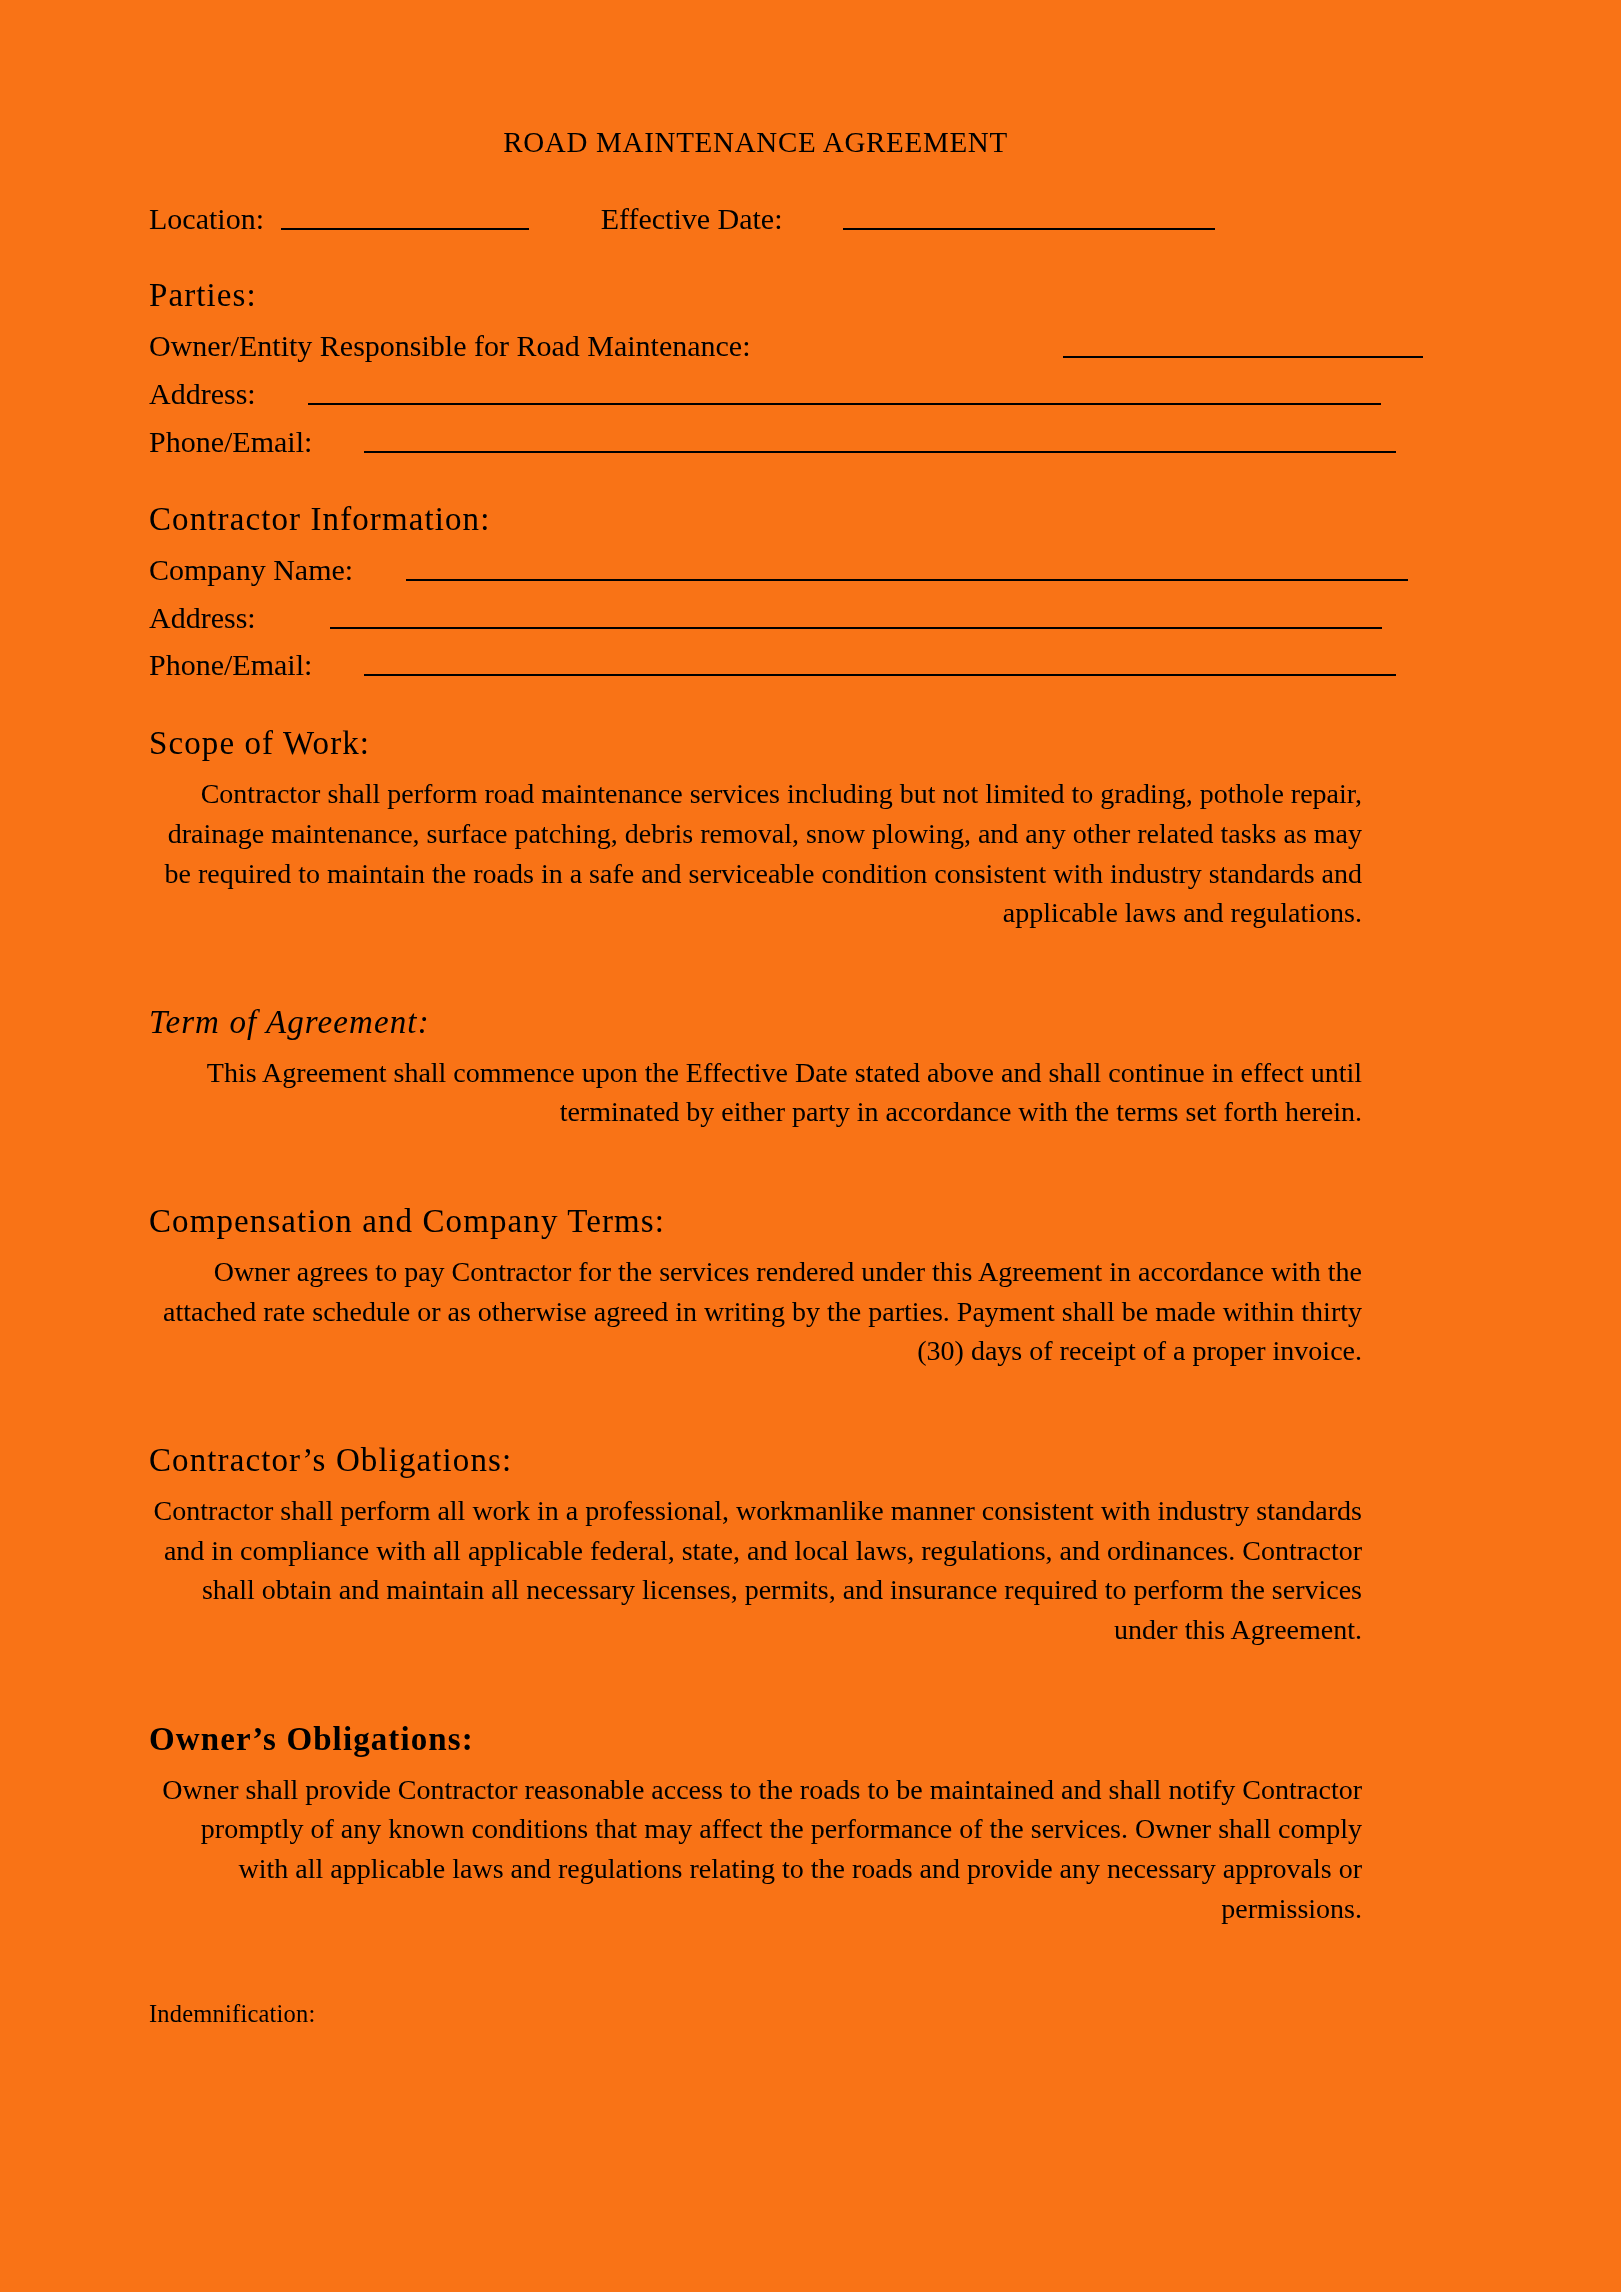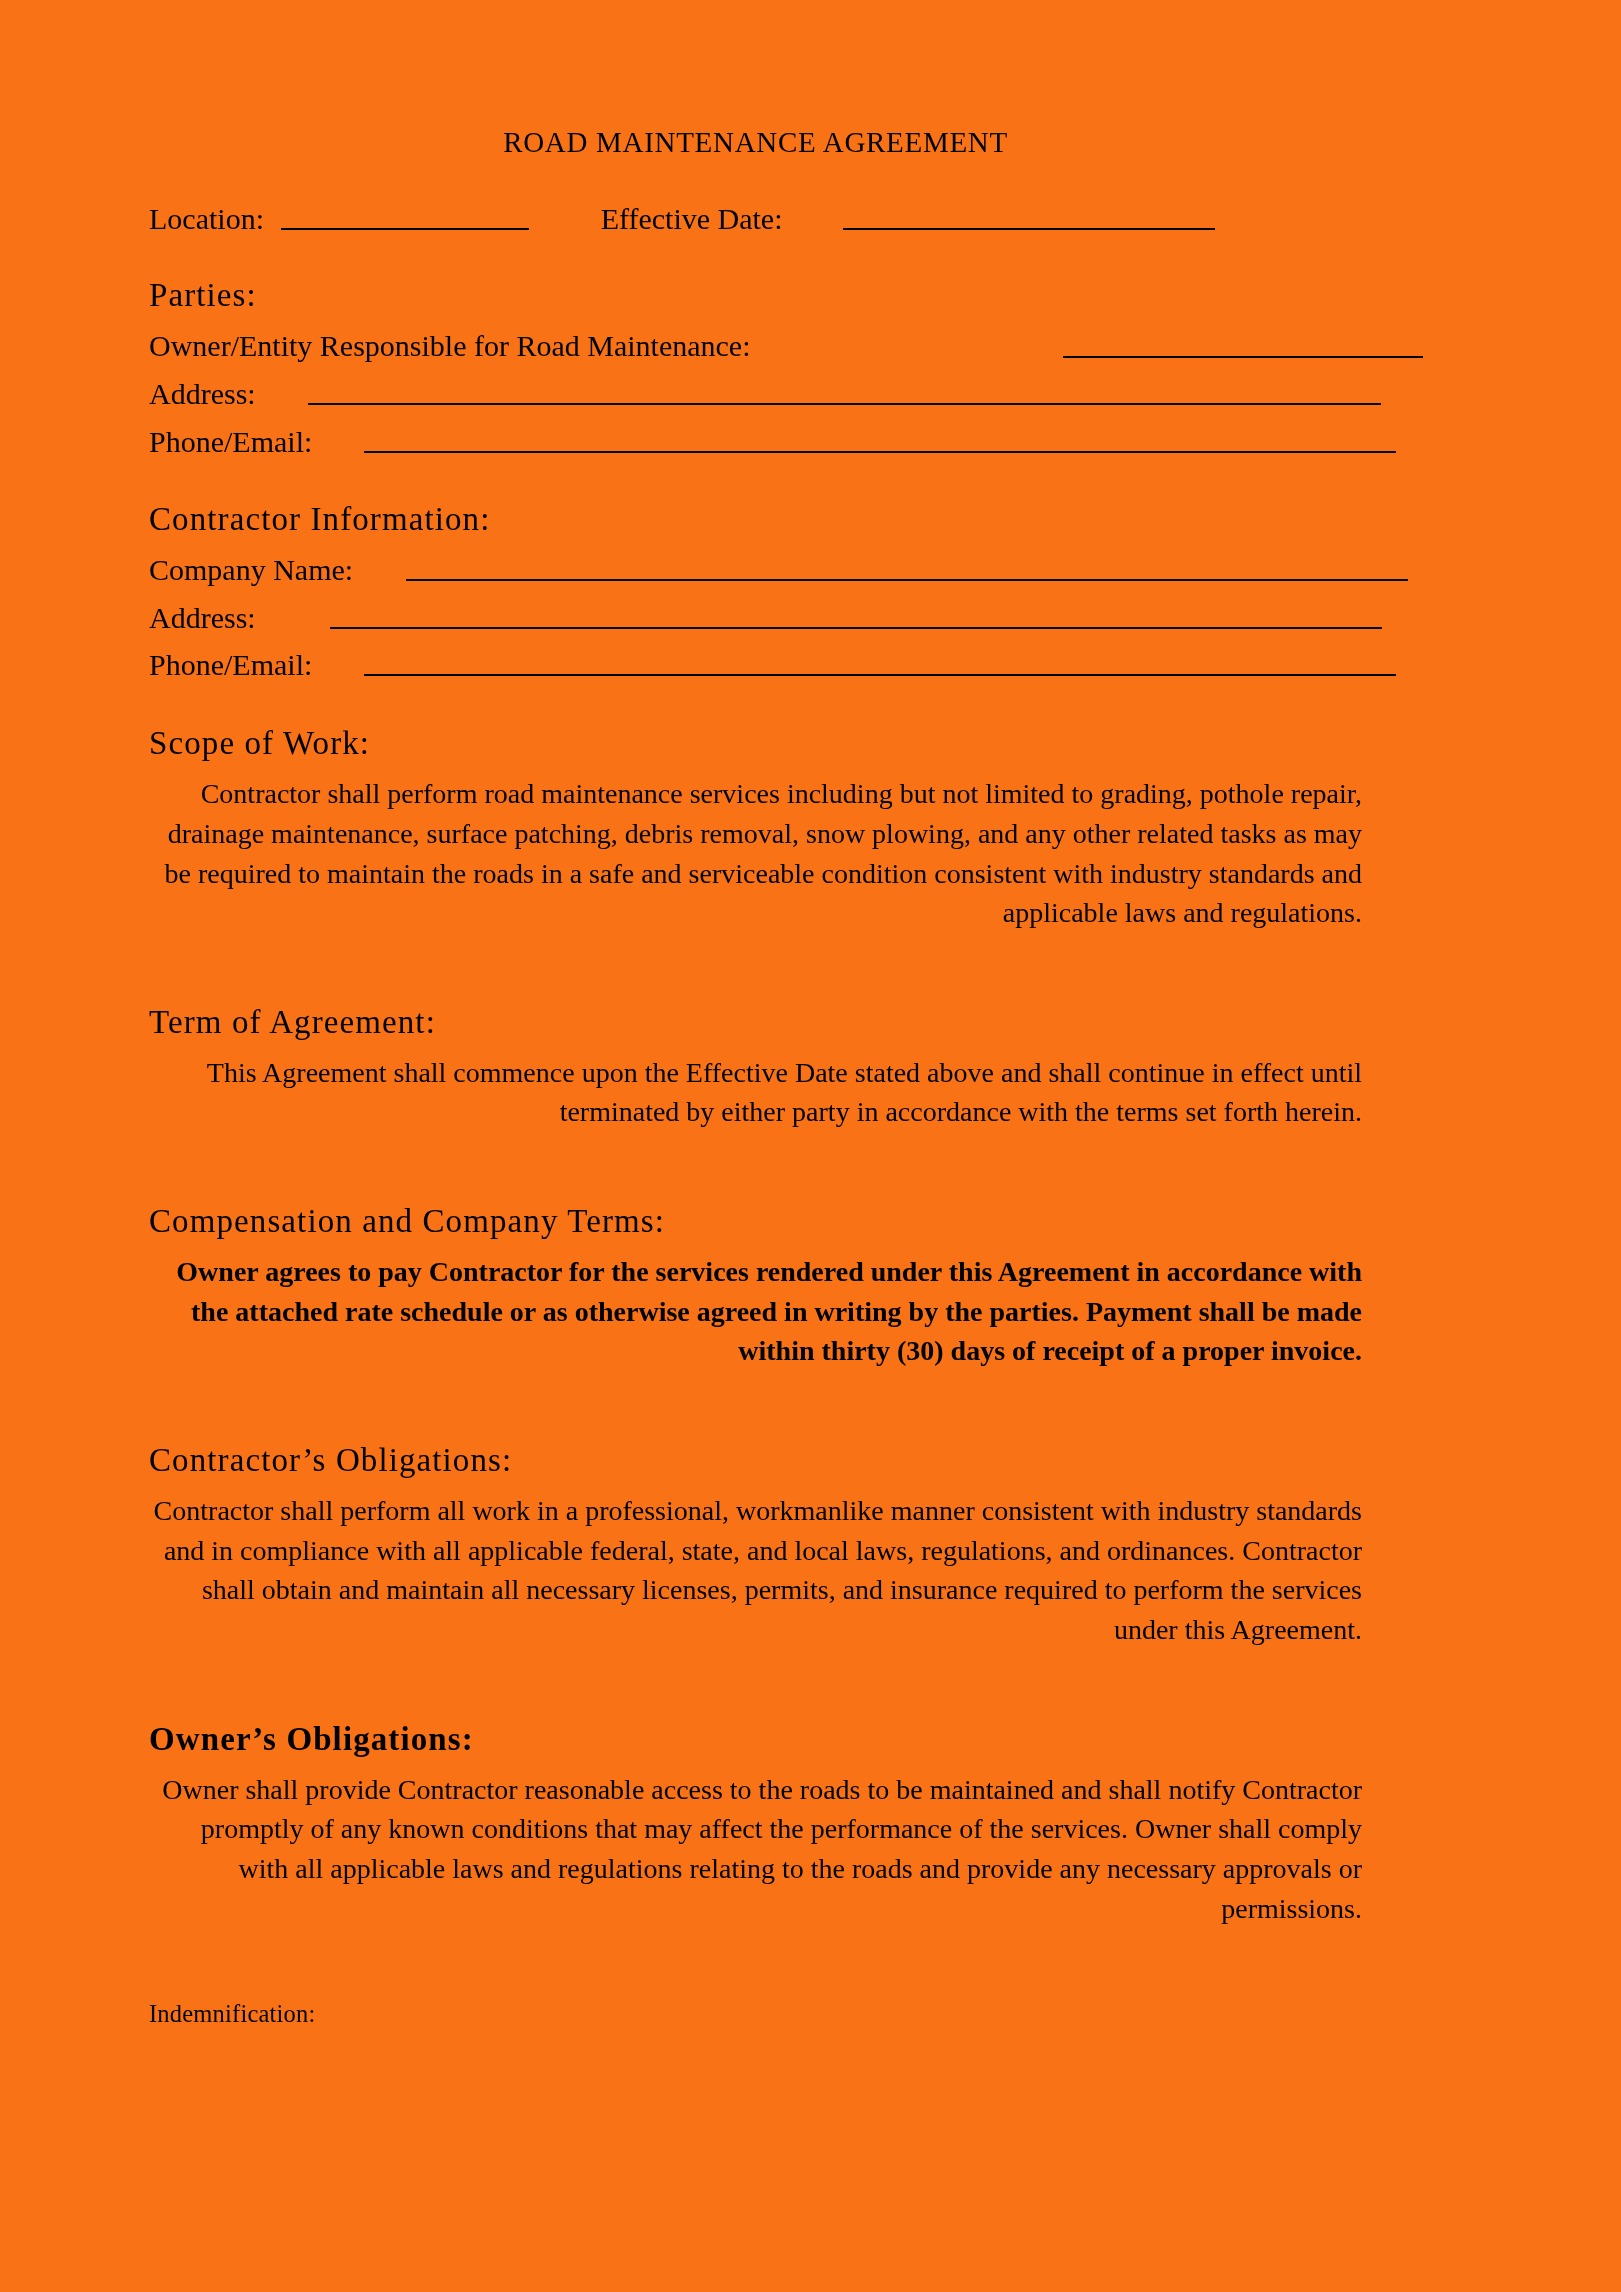--- a/index.html
+++ b/index.html
@@ -123,25 +123,25 @@
     </div>
 
     <div class="form-row" style="margin-top:17.6px;">
       <span class="form-label">Phone/Email:</span>
       <span class="fill-line" style="width:1032px; margin-left:52px;"></span>
     </div>
 
     <div class="section-heading" style="margin-top:47px;">Scope of Work:</div>
     <div class="body-par" style="margin-top:13.7px;">Contractor shall perform road maintenance services including but not limited to grading, pothole repair, drainage maintenance, surface patching, debris removal, snow plowing, and any other related tasks as may be required to maintain the roads in a safe and serviceable condition consistent with industry standards and applicable laws and regulations.</div>
 
-    <div class="section-heading" style="margin-top:73px;">Term of Agreement:</div>
+    <div class="section-heading" style="margin-top:73px;font-style:italic;">Term of Agreement:</div>
     <div class="body-par" style="margin-top:13.7px;">This Agreement shall commence upon the Effective Date stated above and shall continue in effect until terminated by either party in accordance with the terms set forth herein.</div>
 
     <div class="section-heading" style="margin-top:73px;">Compensation and Company Terms:</div>
-    <div class="body-par" style="margin-top:13.7px;font-weight:bold;">Owner agrees to pay Contractor for the services rendered under this Agreement in accordance with the attached rate schedule or as otherwise agreed in writing by the parties. Payment shall be made within thirty (30) days of receipt of a proper invoice.</div>
+    <div class="body-par" style="margin-top:13.7px;">Owner agrees to pay Contractor for the services rendered under this Agreement in accordance with the attached rate schedule or as otherwise agreed in writing by the parties. Payment shall be made within thirty (30) days of receipt of a proper invoice.</div>
 
     <div class="section-heading" style="margin-top:73px;">Contractor’s Obligations:</div>
     <div class="body-par" style="margin-top:13.7px;">Contractor shall perform all work in a professional, workmanlike manner consistent with industry standards and in compliance with all applicable federal, state, and local laws, regulations, and ordinances. Contractor shall obtain and maintain all necessary licenses, permits, and insurance required to perform the services under this Agreement.</div>
 
     <div class="section-heading" style="margin-top:73px;font-weight:bold;">Owner’s Obligations:</div>
     <div class="body-par" style="margin-top:13.7px;">Owner shall provide Contractor reasonable access to the roads to be maintained and shall notify Contractor promptly of any known conditions that may affect the performance of the services. Owner shall comply with all applicable laws and regulations relating to the roads and provide any necessary approvals or permissions.</div>
 
     <div class="plain-heading" style="margin-top:73px;">Indemnification:</div>
 
   </div>

